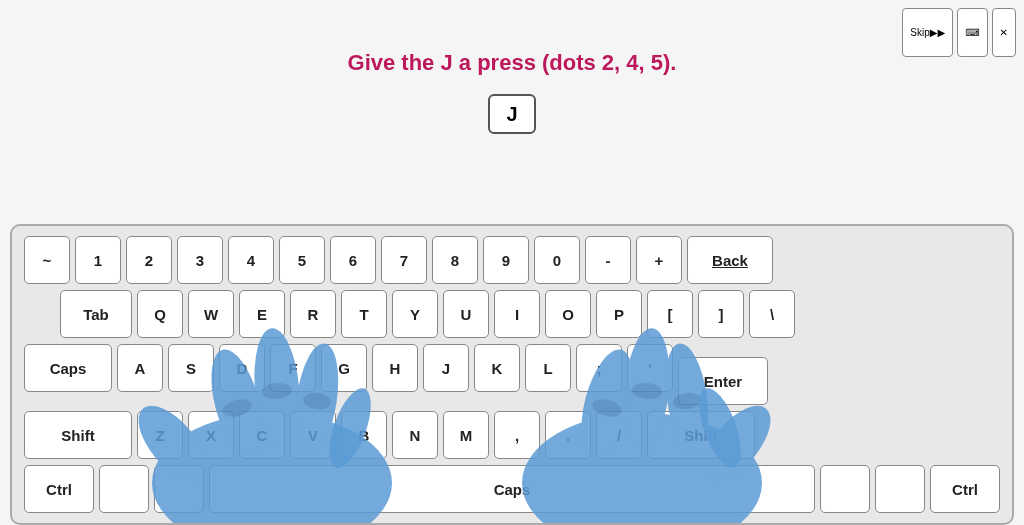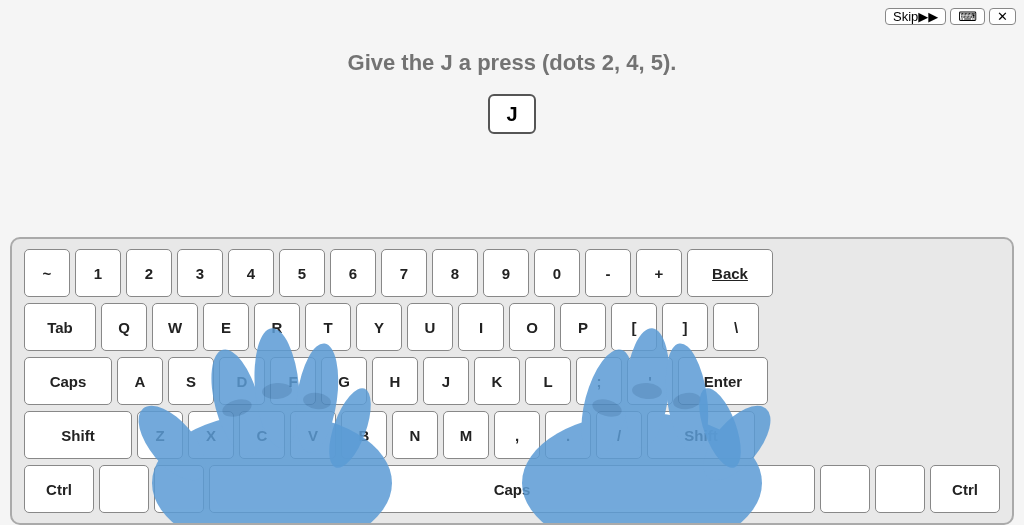--- a/index.html
+++ b/index.html
@@ -18,40 +18,40 @@
       top: 8px;
       right: 8px;
       display: flex;
       gap: 4px;
       align-items: center;
     }
     .top-btn {
       border: 1.5px solid #888;
       background: white;
       border-radius: 4px;
-      padding: 0 7px;
-      font-size: 13px;
+      padding: 18px 7px;
+      font-size: 10px;
       cursor: pointer;
       display: flex;
       align-items: center;
       gap: 2px;
     }
 
     
     .instruction-area {
       position: absolute;
       top: 50px;
       left: 0;
       right: 0;
       text-align: center;
     }
     .instruction-text {
       font-size: 22px;
       font-weight: bold;
-      color: #737373;
+      color: #be185d;
       margin-bottom: 18px;
     }
     .key-display {
       display: inline-block;
       border: 2px solid #555;
       border-radius: 6px;
       width: 48px;
       height: 40px;
       line-height: 36px;
       font-size: 20px;
@@ -98,23 +98,23 @@
       justify-content: center;
       font-size: 15px;
       font-weight: bold;
       color: #222;
       cursor: pointer;
       user-select: none;
       flex-shrink: 0;
       position: relative;
     }
 
-    .key.wide { min-width: 72px; }
+    .key.wide { min-width: 72px; margin-left: 36px; }
     .key.back { min-width: 86px; text-decoration: underline; }
-    .key.enter { min-width: 90px; }
+    .key.enter { min-width: 90px; margin-top: 13px; }
     .key.shift-left { min-width: 108px; }
     .key.shift-right { min-width: 108px; }
     .key.space { flex: 1; min-width: 200px; }
     .key.ctrl { min-width: 70px; text-align: center; }
     .key.caps { min-width: 88px; }
 
     
     .hands-svg {
       position: absolute;
       bottom: 0;

